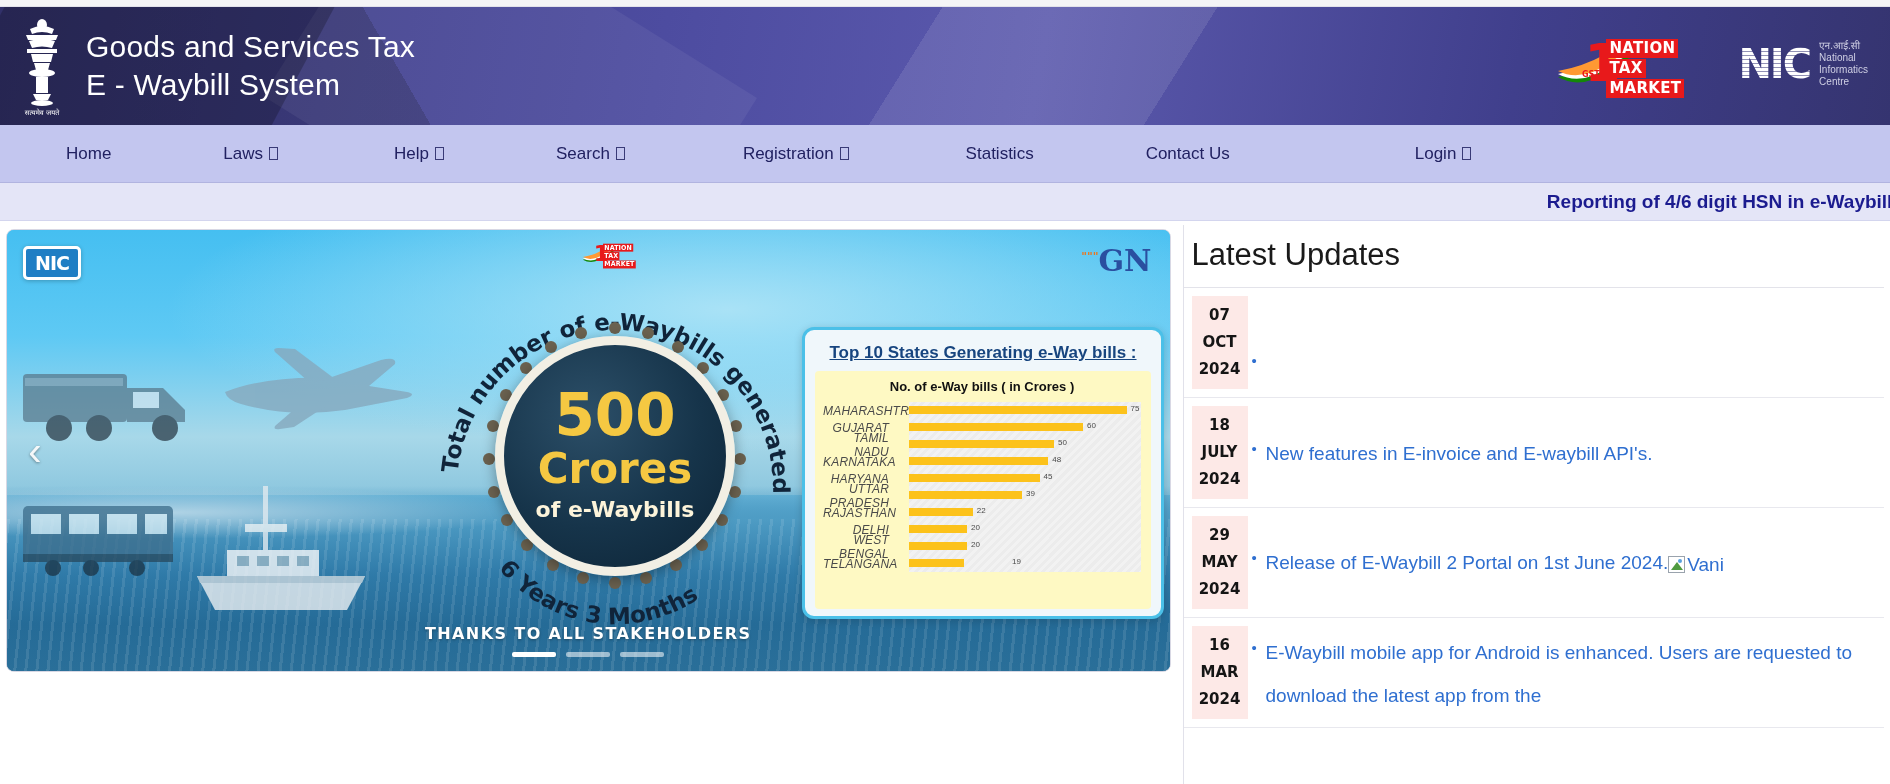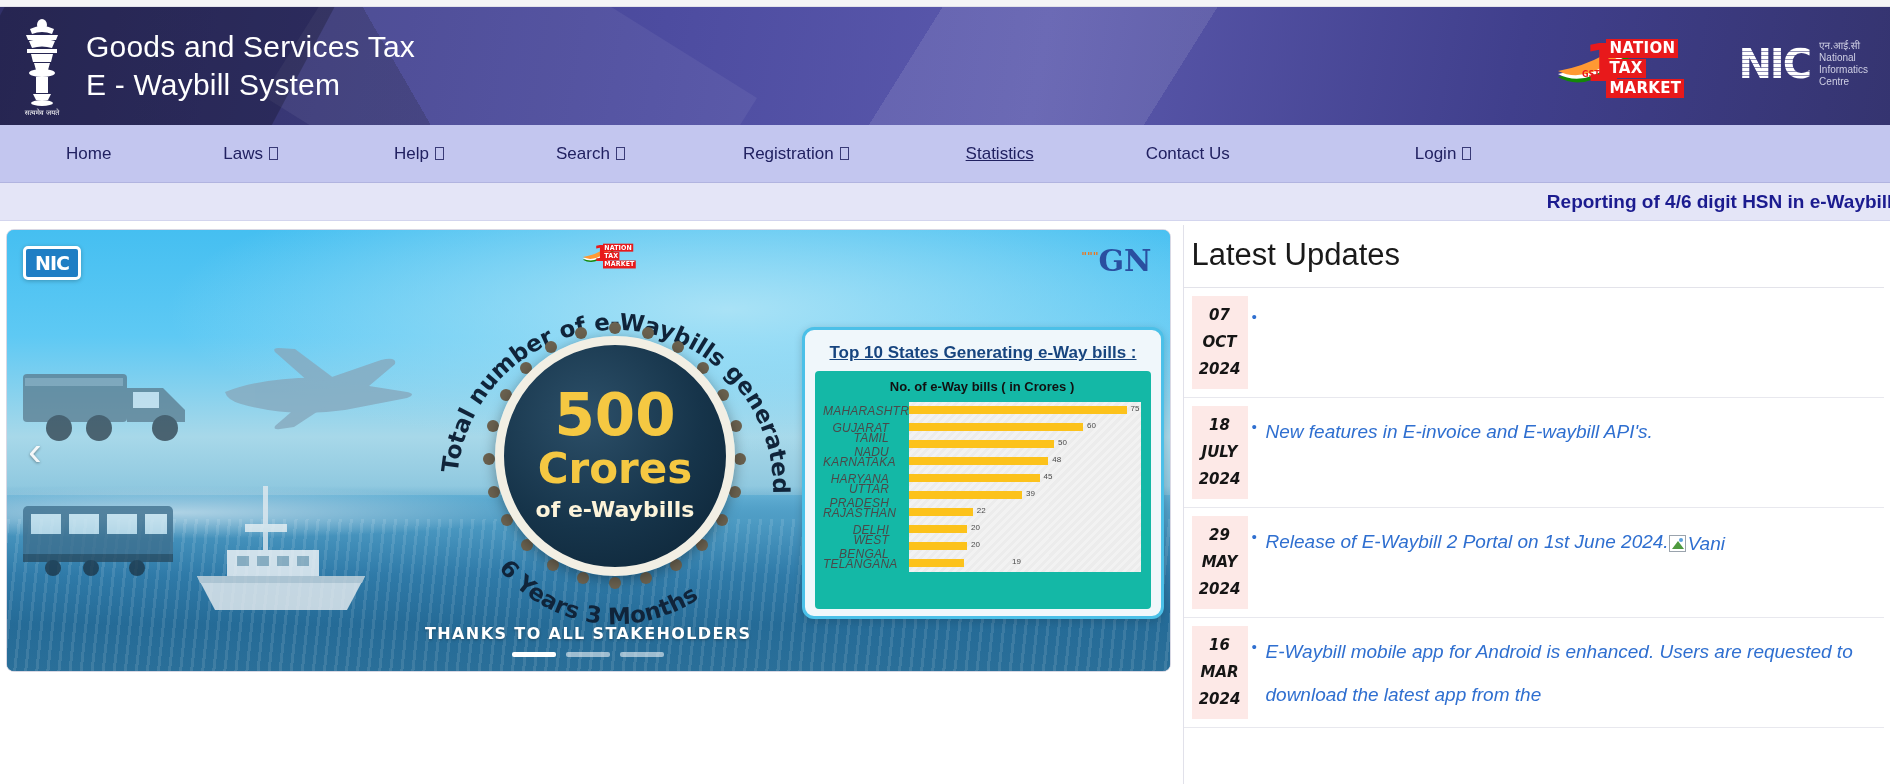--- a/index.html
+++ b/index.html
@@ -86,21 +86,21 @@
   }
   .nav a {
     color: #212161; text-decoration: none; font-size: 17px;
     padding: 0 10px; white-space: nowrap; display: flex; align-items: center; gap: 6px;
   }
   .nav .n-home   { margin-left: 56px; }
   .nav .n-laws   { margin-left: 92px; }
   .nav .n-help   { margin-left: 96px; }
   .nav .n-search { margin-left: 92px; }
   .nav .n-reg    { margin-left: 98px; }
-  .nav .n-stats  { margin-left: 97px; text-decoration: underline; }
+  .nav .n-stats  { margin-left: 97px; }
   .nav .n-contact{ margin-left: 92px; }
   .nav .n-login  { margin-left: 165px; }
   .caret-box {
     display: inline-block; width: 9px; height: 13px;
     border: 1px solid #212161; opacity: .85;
   }
 
   
   .marquee-strip {
     height: 38px; background: #e4e5f7; position: relative; overflow: hidden;
@@ -196,21 +196,21 @@
   
   .chart-card {
     position:absolute; left: 795px; top: 97px; width: 362px; height: 292px;
     background: #f0f7fb; border: 3px solid #4bc0e8; border-radius: 12px;
     z-index: 7; padding: 10px 10px 8px 10px; box-shadow: 0 2px 8px rgba(0,0,0,.18);
   }
   .chart-title {
     text-align:center; color:#17457f; font-size: 17px; font-weight: 700;
     text-decoration: underline; margin: 3px 0 8px 0;
   }
-  .chart-inner { background:#14b8a6; border-radius: 4px; padding: 8px 10px 10px 8px; height: 238px; }
+  .chart-inner { background:#fef9c3; border-radius: 4px; padding: 8px 10px 10px 8px; height: 238px; }
   .chart-sub { text-align:center; color:#111; font-size: 13px; font-weight: 700; margin-bottom: 8px; }
   .plot { position: relative; }
   .bar-row { display:flex; align-items:center; height: 17px; }
   .bar-lab {
     width: 86px; text-align:right; padding-right: 20px;
     font-size: 12px; color:#4a4a4a; letter-spacing:.2px; font-family:"Liberation Sans", sans-serif;font-style:italic;
   }
   .bar-track { position: relative; flex: 1; height: 17px; background: repeating-linear-gradient(135deg, #f2f2f2 0 3px, #ececec 3px 6px); }
   .bar-fill { position:absolute; left:0; top: 4px; height: 8px; background:#fcc21b; }
   .bar-val { position:absolute; top: 2px; font-size: 8px; color:#4a4a4a; }
@@ -226,21 +226,21 @@
 
   
   .updates {
     width: 706px; margin: 4px 6px 0 12px; background:#fff;
     border-left: 1px solid #e1e1ea;
   }
   .upd-title {
     font-size: 31px; color:#1a1a1a; font-weight: 400; padding: 12px 0 14px 8px;
     border-bottom: 1px solid #e3e3ea; font-family:"Liberation Sans", sans-serif;
   }
-  .upd-item { display:flex; align-items: flex-start; border-bottom: 1px solid #e8e8ee; min-height: 92px; font-style: italic; }
+  .upd-item { display:flex; align-items: center; border-bottom: 1px solid #e8e8ee; min-height: 92px; }
   .upd-date {
     width: 56px; flex: 0 0 56px; margin: 8px 0 8px 8px;
     background:#fde9e7; color:#151515; text-align:center;
     font-size: 15px; font-weight: 700; line-height: 27px; padding: 6px 0;
     font-family:"DejaVu Sans", sans-serif;
   }
   .upd-body { flex: 1; padding: 12px 10px 10px 18px; position: relative; }
   .upd-body .bullet { position:absolute; left: 4px; top: 20px; color:#2f6fd0; font-size: 15px; }
   .upd-body a { color:#2f6fd0; font-size: 19px; line-height: 43px; text-decoration:none; }
   .brokenimg { display:inline-flex; align-items:center; gap: 2px; vertical-align: middle; }

